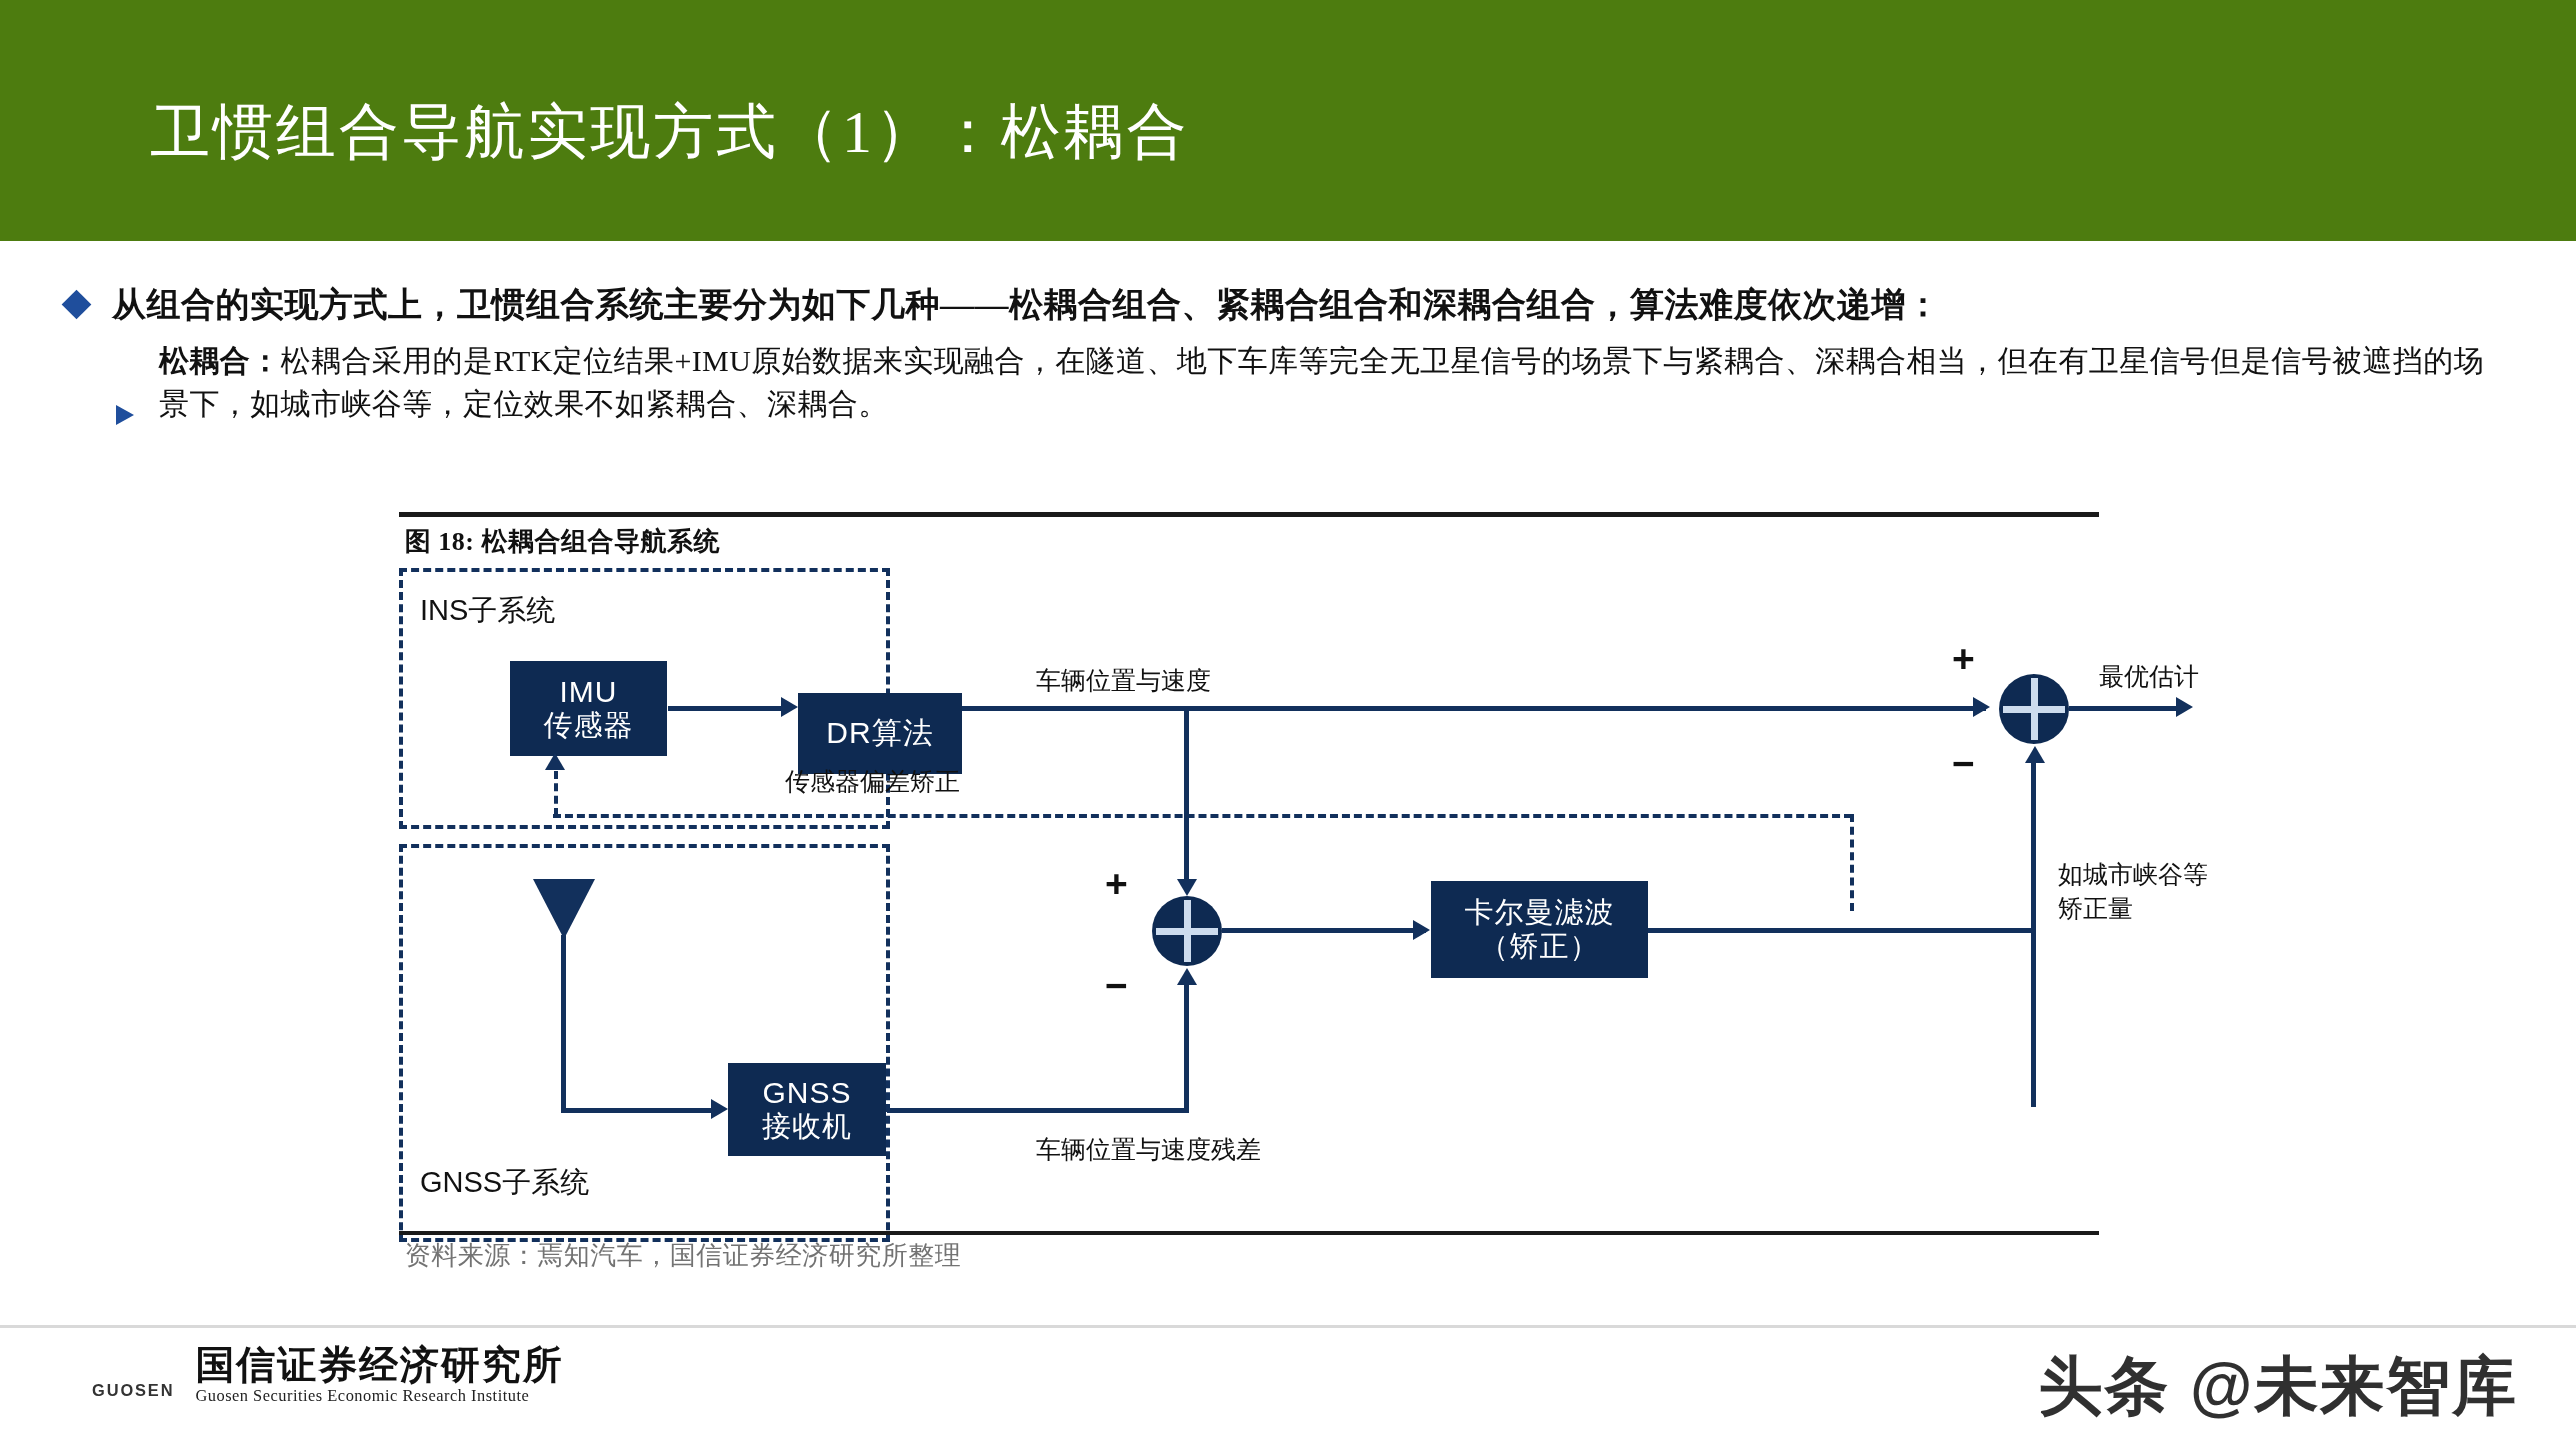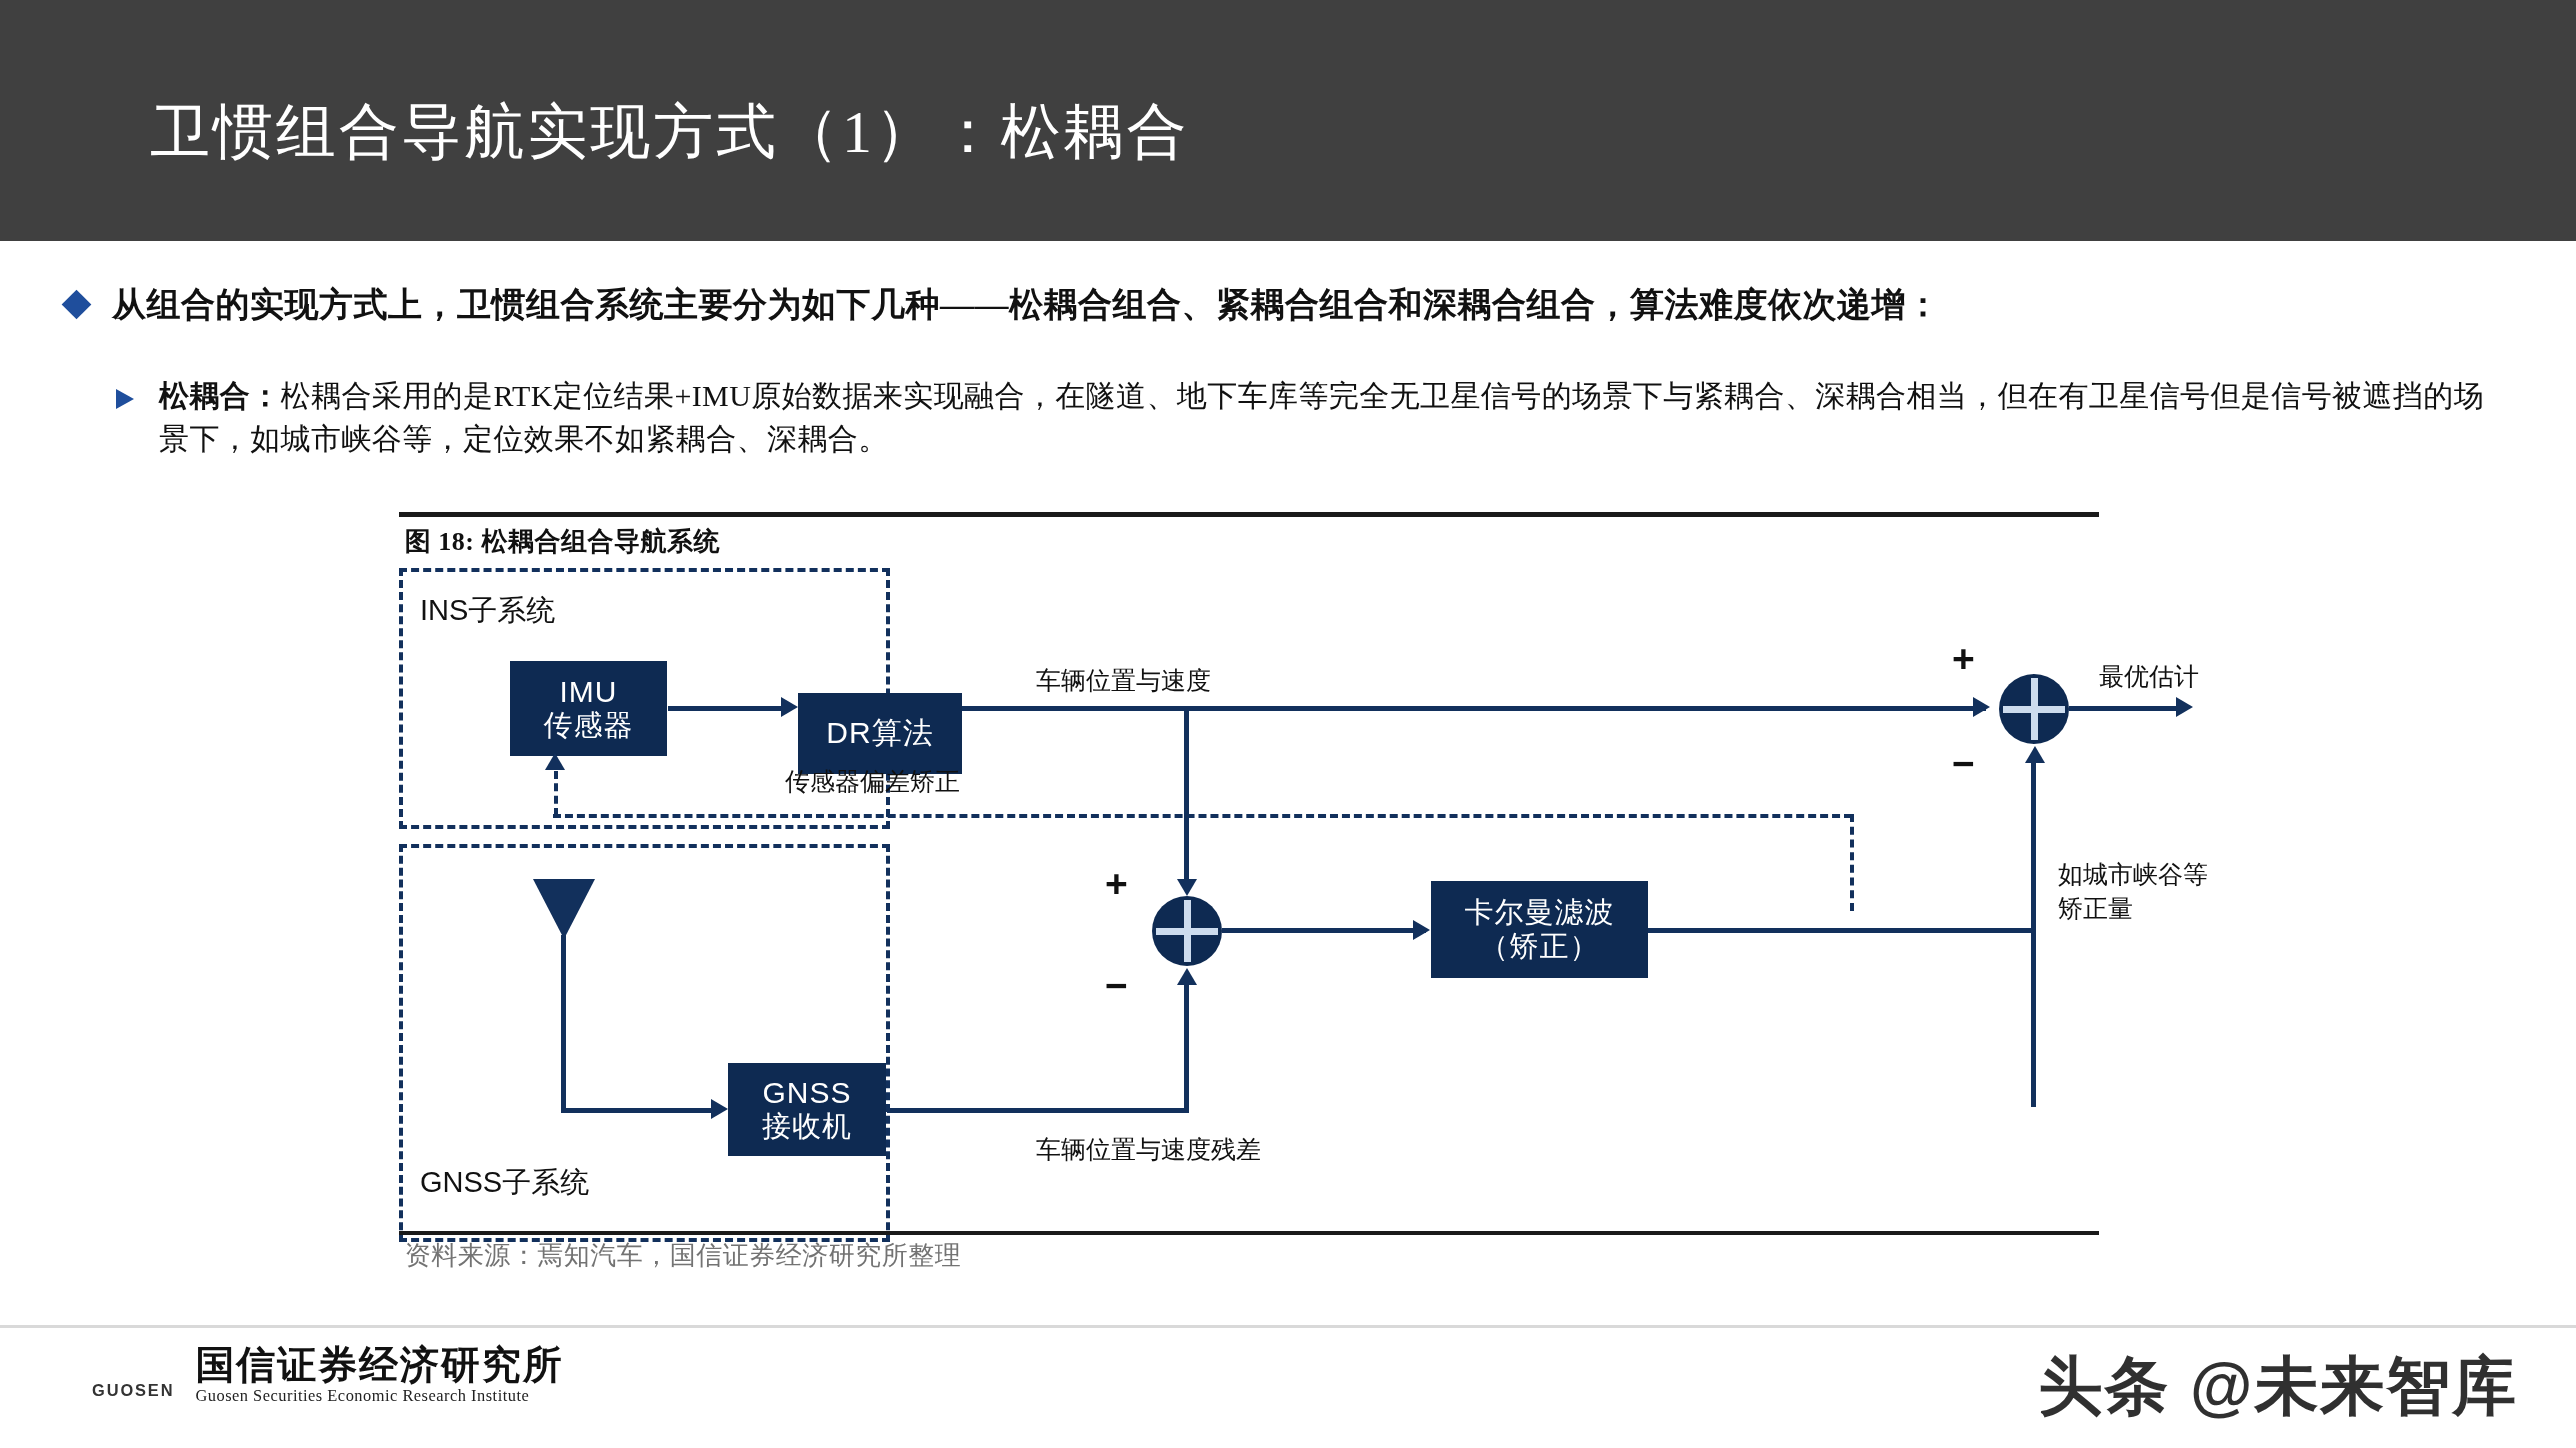--- a/index.html
+++ b/index.html
@@ -5,43 +5,43 @@
   html,body{margin:0;padding:0;}
   body{
     width:2576px;height:1449px;
     background:#ffffff;
     font-family:"Liberation Serif","DejaVu Serif",serif;
     overflow:hidden;position:relative;
   }
   
   .header{
     position:absolute;left:0;top:0;width:2576px;height:241px;
-    background:#404040;
+    background:#4d7c0f;
   }
   .header-title{
     position:absolute;left:150px;top:92px;
     font-size:60px;color:#ffffff;letter-spacing:2.9px;
     font-family:"Liberation Serif","DejaVu Serif",serif;
     white-space:nowrap;
   }
   
   .bullet1{
     position:absolute;left:66px;top:282px;width:2453px;
     display:flex;align-items:flex-start;
   }
   .diamond{
     width:21px;height:21px;background:#1f4e9c;
     transform:rotate(45deg);margin-top:11.6px;margin-right:25px;flex:0 0 auto;
   }
   .bullet1-text{
     font-size:34px;font-weight:bold;color:#111;line-height:1.35;letter-spacing:0.5px;
   }
   .bullet2{
-    position:absolute;left:116px;top:375px;width:2386px;
-    display:flex;align-items:flex-start;
+    position:absolute;left:116px;top:340px;width:2386px;
+    display:flex;align-items:flex-end;
   }
   .tri{
     width:0;height:0;border-left:18.4px solid #1f4e9c;
     border-top:10.6px solid transparent;border-bottom:10.6px solid transparent;
     margin-top:13.5px;margin-right:25px;flex:0 0 auto;
   }
   .bullet2-text{
     font-size:30px;color:#111;line-height:1.42;letter-spacing:0.4px;
   }
   .b2-lead{font-weight:bold;}

